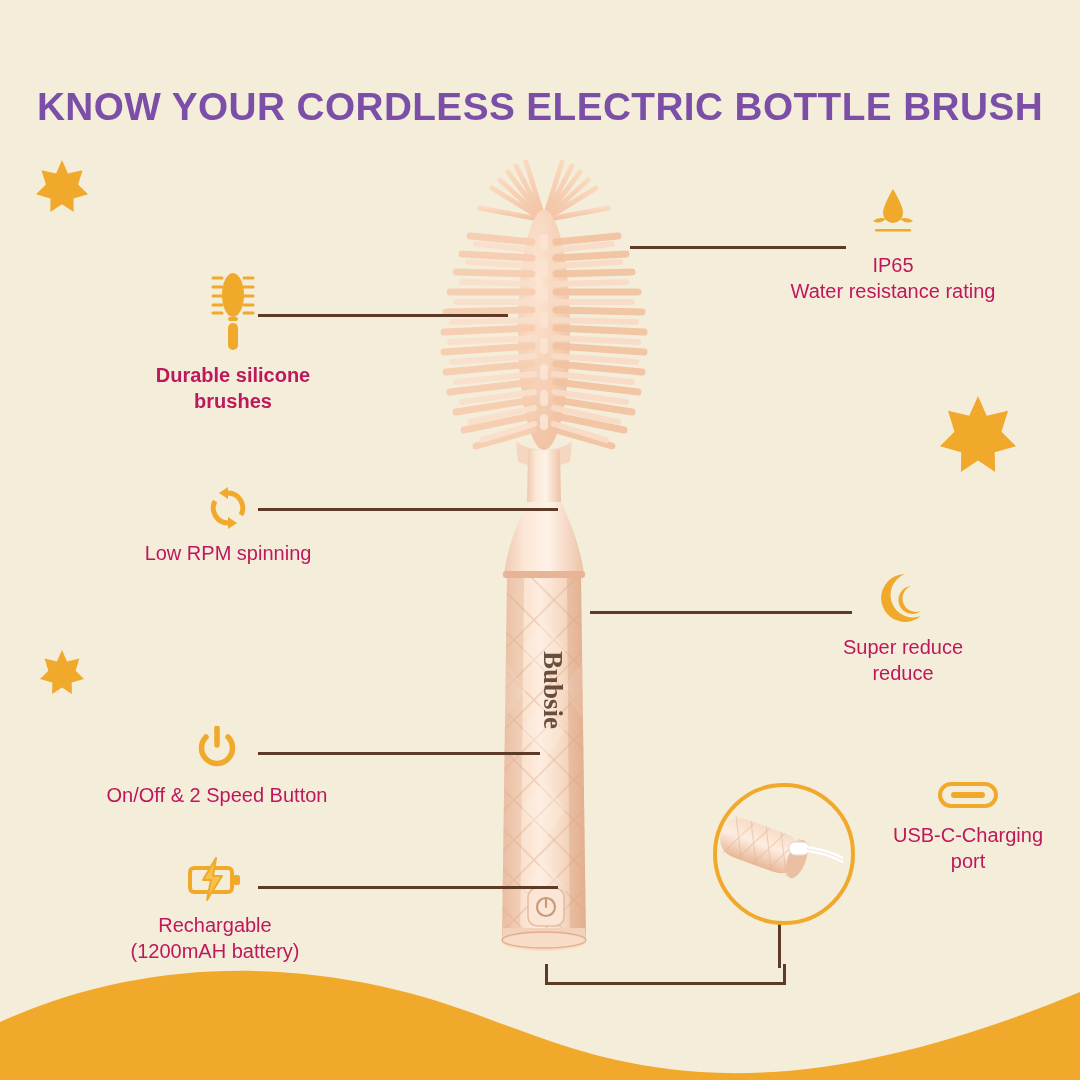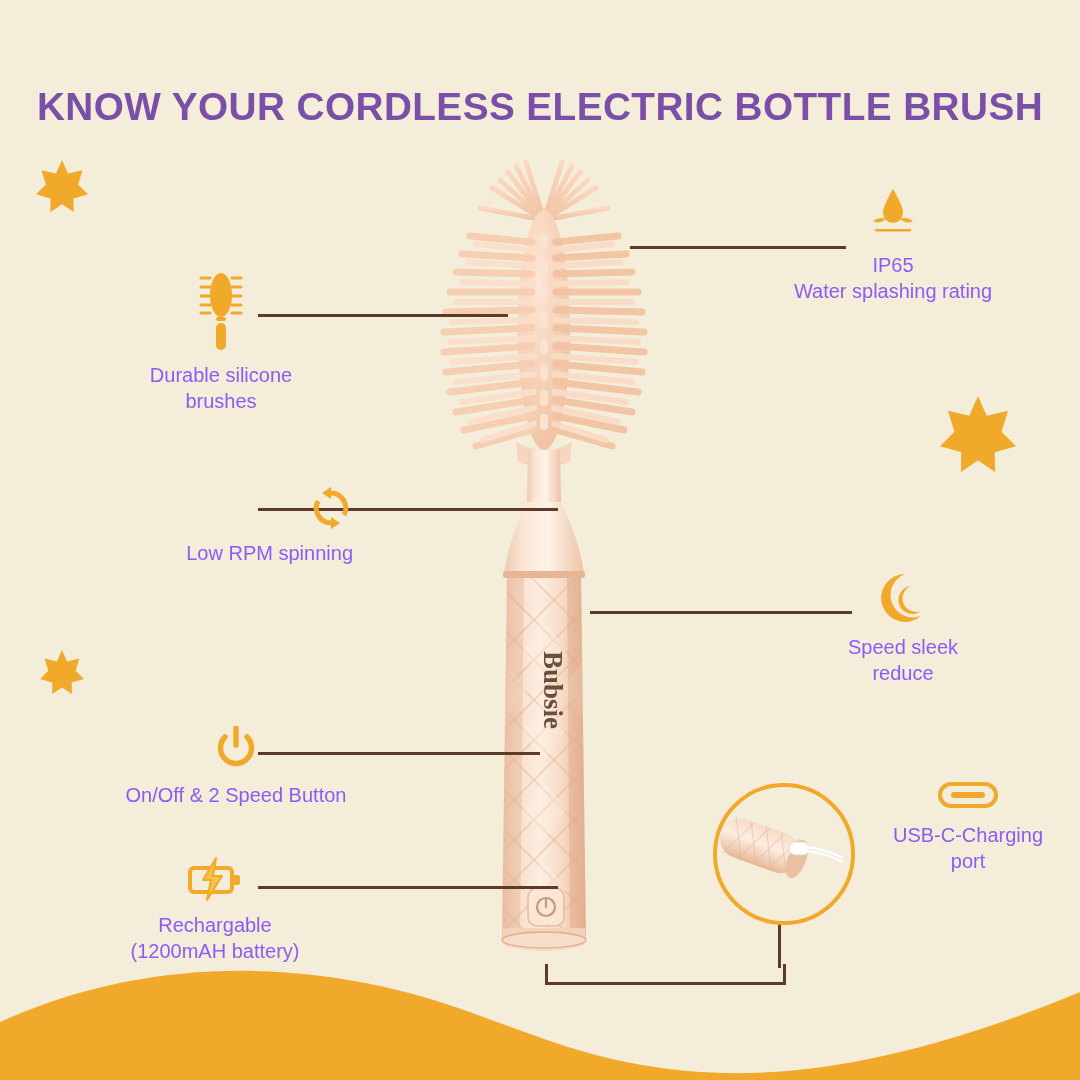--- a/index.html
+++ b/index.html
@@ -68,21 +68,21 @@
   }
   .bracket {
     position: absolute;
     border: 3px solid #5E3A28;
   }
 
   
   .callout {
     position: absolute;
     text-align: center;
-    color: #8b5cf6;
+    color: #be185d;
     font-size: 20px;
     line-height: 1.32;
     font-family: "Liberation Sans", sans-serif;
   }
   .callout .cap {
     display: block;
     white-space: pre-line;
   }
   .ico {
     display: block;
@@ -349,24 +349,24 @@
   <div class="callout" style="left:768px; top:186px; width:250px;">
     <span class="ico">
       <svg width="46" height="56" viewBox="0 0 46 56">
         <path d="M23,3 C23,3 33,19 33,27 A10,10 0 0 1 13,27 C13,19 23,3 23,3 Z" fill="#F0A92A"></path>
         <path d="M3,35 Q9,30 16,33 Q9,39 3,35 Z" fill="#F0A92A"></path>
         <path d="M43,35 Q37,30 30,33 Q37,39 43,35 Z" fill="#F0A92A"></path>
         <rect x="5" y="43" width="36" height="2.6" rx="1.3" fill="#F0A92A"></rect>
       </svg>
     </span>
     <span class="cap">IP65</span>
-    <span class="cap">Water splashing rating</span>
-  </div>
-
-  <div class="callout" style="left:96px; top:268px; width:250px;">
+    <span class="cap">Water resistance rating</span>
+  </div>
+
+  <div class="callout" style="left:108px; top:268px; width:250px;font-weight:bold;">
     <span class="ico">
       <svg width="46" height="84" viewBox="0 0 46 84">
         <ellipse cx="23" cy="27" rx="11" ry="22" fill="#F0A92A"></ellipse>
         <g stroke="#F0A92A" stroke-width="3" stroke-linecap="round">
           <line x1="12" y1="10" x2="3" y2="10"></line>
           <line x1="12" y1="19" x2="3" y2="19"></line>
           <line x1="12" y1="28" x2="3" y2="28"></line>
           <line x1="12" y1="37" x2="3" y2="37"></line>
           <line x1="12" y1="45" x2="3" y2="45"></line>
           <line x1="34" y1="10" x2="43" y2="10"></line>
@@ -376,46 +376,46 @@
           <line x1="34" y1="45" x2="43" y2="45"></line>
         </g>
         <rect x="18" y="49" width="10" height="4" rx="2" fill="#F0A92A"></rect>
         <rect x="18" y="55" width="10" height="27" rx="5" fill="#F0A92A"></rect>
       </svg>
     </span>
     <span class="cap">Durable silicone</span>
     <span class="cap">brushes</span>
   </div>
 
-  <div class="callout" style="left:103px; top:486px; width:250px;text-align:right;">
+  <div class="callout" style="left:103px; top:486px; width:250px;">
     <span class="ico">
       <svg width="44" height="44" viewBox="0 0 44 44">
         <path d="M22,7 A15,15 0 0 1 35,29" stroke="#F0A92A" stroke-width="5" fill="none" stroke-linecap="butt"></path>
         <polygon points="22,1 22,13 13,7" fill="#F0A92A"></polygon>
         <path d="M22,37 A15,15 0 0 1 9,15" stroke="#F0A92A" stroke-width="5" fill="none" stroke-linecap="butt"></path>
         <polygon points="22,43 22,31 31,37" fill="#F0A92A"></polygon>
       </svg>
     </span>
     <span class="cap">Low RPM spinning</span>
   </div>
 
   <div class="callout" style="left:778px; top:572px; width:250px;">
     <span class="ico">
       <svg width="56" height="52" viewBox="0 0 56 52">
         <path d="M30,2 A24,24 0 1 0 46,44 A20,20 0 1 1 30,2 Z" fill="#F0A92A"></path>
         <path d="M34,10 A17,17 0 1 0 46,40 A14,14 0 1 1 34,10 Z" fill="#F4EDDA"></path>
         <path d="M36,14 A14,14 0 1 0 46,39 A11,11 0 1 1 36,14 Z" fill="#F0A92A"></path>
         <path d="M40,22 A8,8 0 1 0 46,37 A6,6 0 1 1 40,22 Z" fill="#F4EDDA"></path>
       </svg>
     </span>
-    <span class="cap">Speed sleek</span>
+    <span class="cap">Super reduce</span>
     <span class="cap">reduce</span>
   </div>
 
-  <div class="callout" style="left:86px; top:726px; width:300px;text-align:center;">
+  <div class="callout" style="left:67px; top:726px; width:300px;text-align:center;">
     <span class="ico">
       <svg width="44" height="46" viewBox="0 0 44 46">
         <path d="M11,11 A15.5,15.5 0 1 0 33,11" stroke="#F0A92A" stroke-width="5.5" fill="none" stroke-linecap="round"></path>
         <line x1="22" y1="2" x2="22" y2="19" stroke="#F0A92A" stroke-width="5.5" stroke-linecap="round"></line>
       </svg>
     </span>
     <span class="cap">On/Off &amp; 2 Speed Button</span>
   </div>
 
   <div class="callout" style="left:90px; top:856px; width:250px;">

